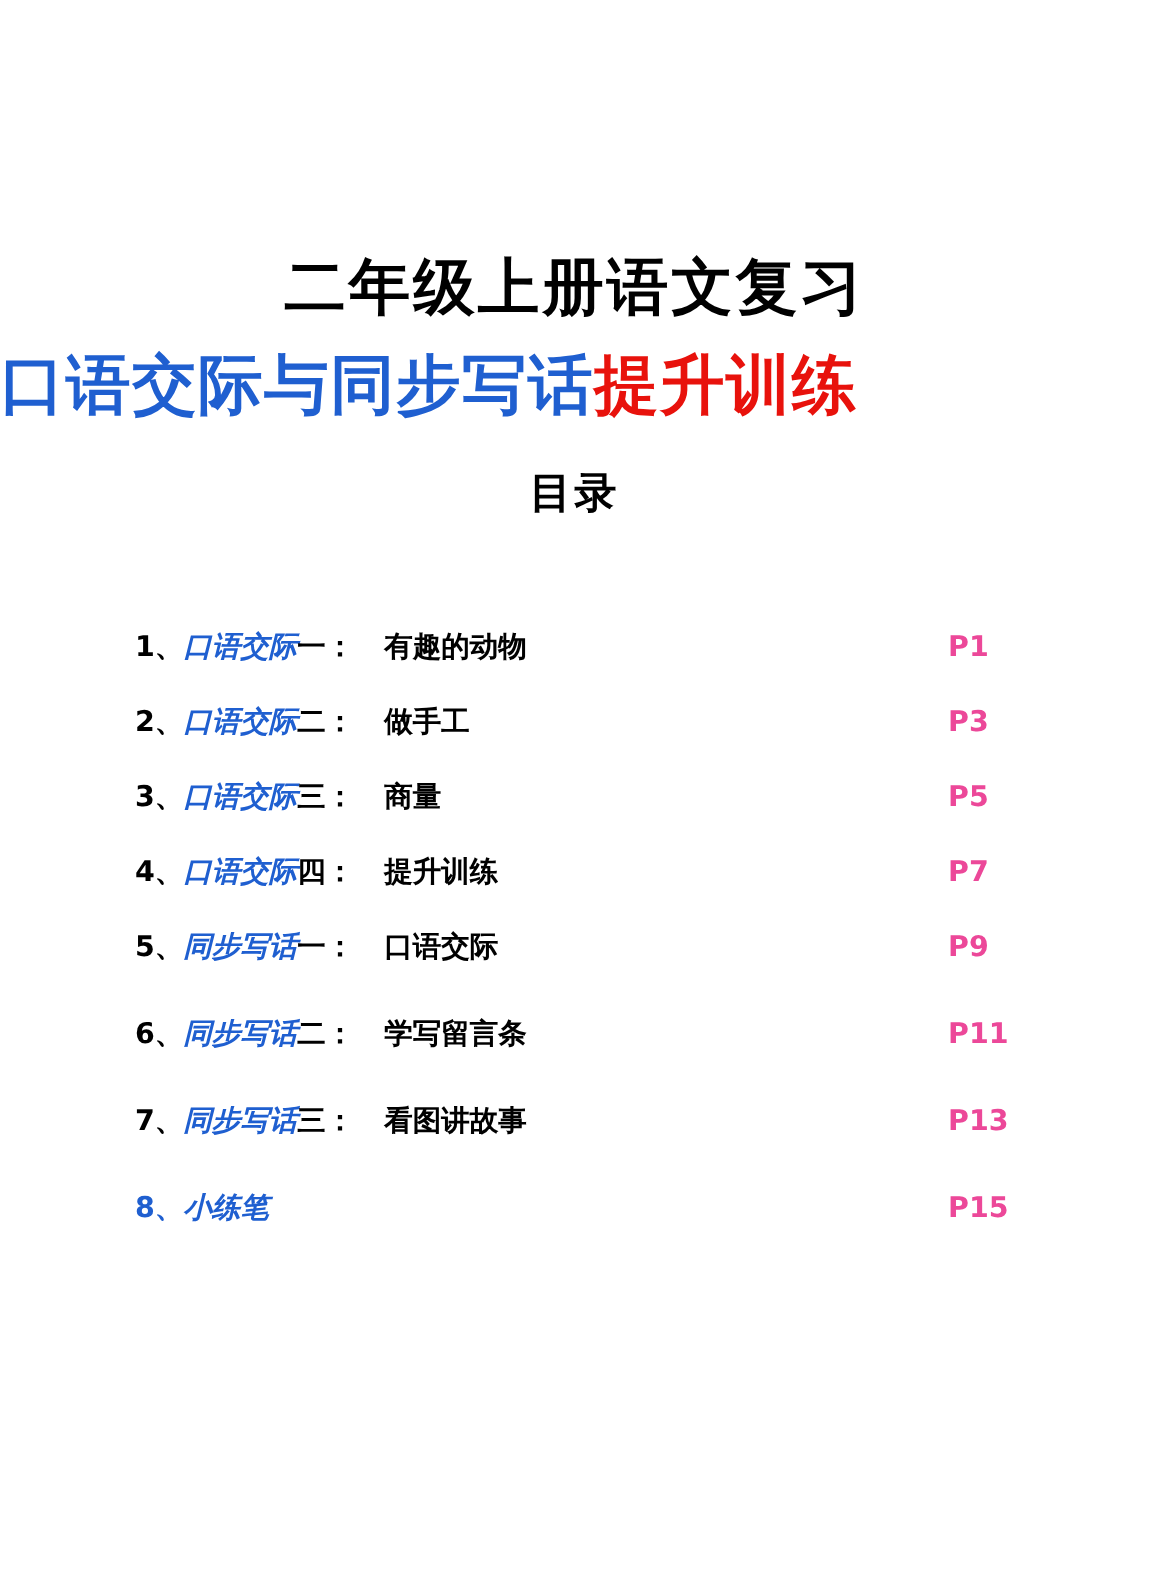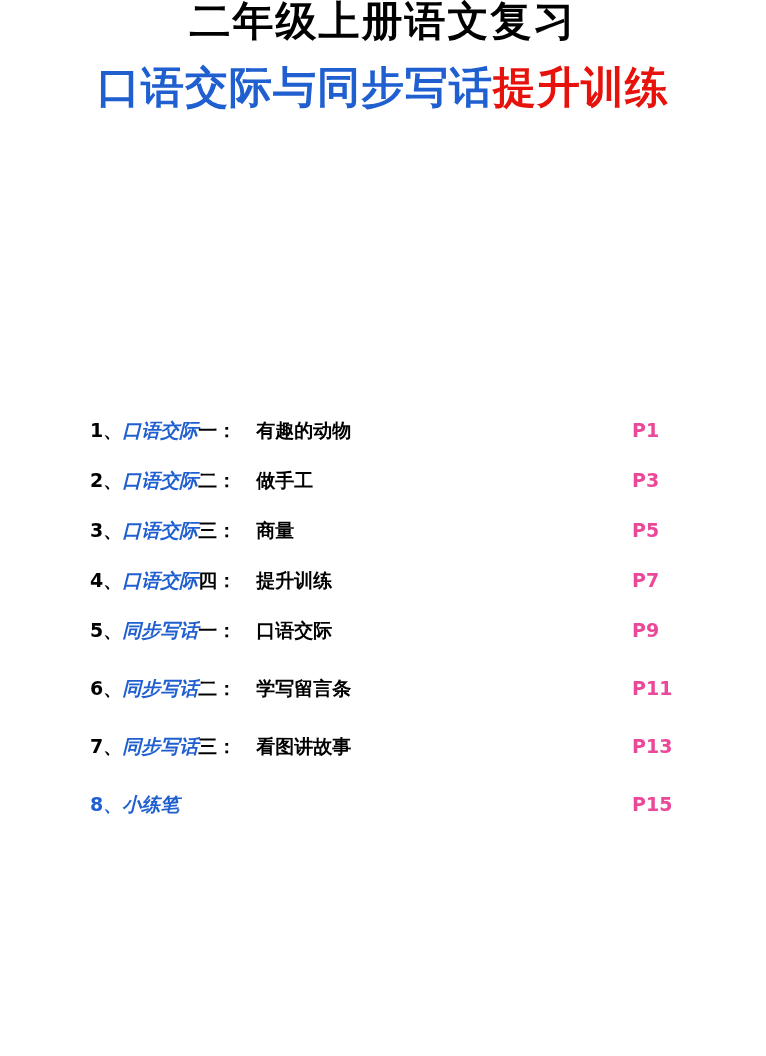--- a/index.html
+++ b/index.html
@@ -22,25 +22,26 @@
   }
 
   
   .title-main {
     text-align: center;
     font-size: 41px;
     font-weight: bold;
     letter-spacing: 2px;
     color: #000000;
     margin: 0;
+    padding-top: 170px;
     line-height: 1.05;
     font-family: "DejaVu Sans", "Liberation Sans", sans-serif;
   }
   .title-sub {
-    text-align: center;
+    text-align: left;
     margin: 0;
     padding-top: 22px;
     font-size: 43px;
     font-weight: bold;
     letter-spacing: 1px;
     line-height: 1.05;
     font-family: "DejaVu Sans", "Liberation Sans", sans-serif;
     white-space: nowrap;
   }
   .title-sub .part-blue {
@@ -126,20 +127,21 @@
 <body>
 
 <div class="page">
 
   <h1 class="title-main">二年级上册语文复习</h1>
 
   <h2 class="title-sub">
     <span class="part-blue">口语交际与同步写话</span><span class="part-red">提升训练</span>
   </h2>
 
+  <h3 class="toc-heading">目录</h3>
 
   <ul class="toc">
 
     <li class="toc-row">
       <span class="toc-index">1、</span>
       <span class="toc-cat">口语交际</span>
       <span class="toc-ord">一</span>
       <span class="toc-sep">：</span>
       <span class="toc-name">有趣的动物</span>
       <span class="toc-spacer"></span>

